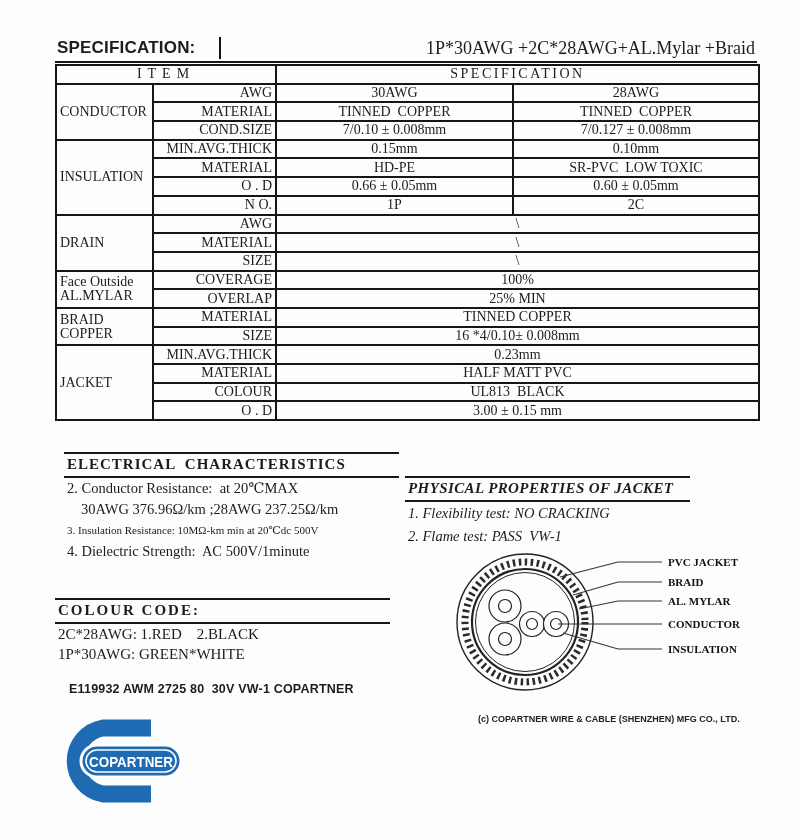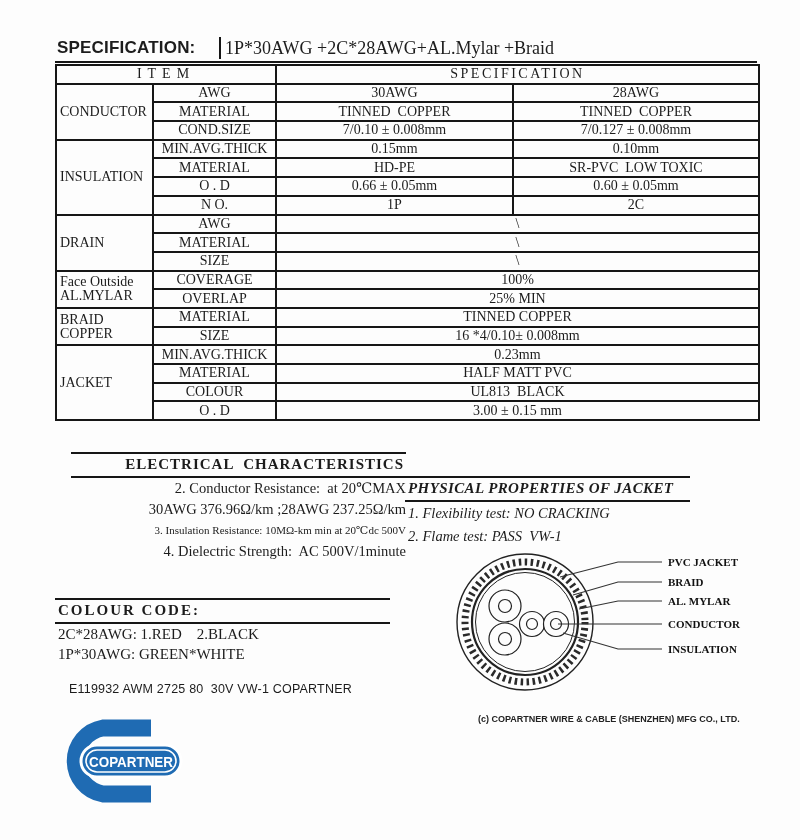--- a/index.html
+++ b/index.html
@@ -5,54 +5,54 @@
   html,body{margin:0;padding:0;background:#ffffff;}
   #page{position:relative;width:800px;height:840px;background:#fdfdfd;overflow:hidden;
         font-family:"Liberation Serif","DejaVu Serif",serif;color:#1c1c1c;}
 
   
   #header{position:absolute;left:55px;top:36px;width:702px;height:25px;
           border-bottom:2px solid #161616;}
   #spec-label{position:absolute;left:2px;top:2px;font-family:"Liberation Sans",sans-serif;
           font-weight:bold;font-size:17px;letter-spacing:.2px;}
   #header-divider{position:absolute;left:164px;top:1px;width:2px;height:22px;background:#161616;}
-  #header-title{position:absolute;left:170px;top:2px;width:530px;text-align:left;
+  #header-title{position:absolute;left:170px;top:2px;width:530px;text-align:right;
           font-size:18px;}
 
   
   table.spec{position:absolute;left:55px;top:64px;width:703px;border-collapse:collapse;
           table-layout:fixed;}
   table.spec td,table.spec th{border:2px solid #161616;height:16.7px;padding:0 3px;
           font-size:14px;line-height:1;overflow:hidden;white-space:pre;font-weight:normal;}
   th.item-h{font-weight:bold;font-size:15px;letter-spacing:6px;text-align:center;}
   th.specif-h{font-weight:bold;font-size:15px;letter-spacing:2.5px;text-align:center;}
   td.g{text-align:left;padding-left:4px;}
-  td.a{text-align:center;padding-left:4px;}
+  td.a{text-align:right;padding-left:4px;}
   td.v{text-align:center;border-radius:8px;}
 
   
   .secbox{position:absolute;border-top:2.5px solid #161616;}
   .sectitle{border-bottom:2px solid #161616;font-weight:bold;font-size:15px;
           padding:2px 2px 3px 3px;letter-spacing:1px;white-space:pre;}
   .secitem{font-size:14.5px;line-height:21px;padding-left:3px;white-space:pre;}
   .secitem.small{font-size:11px;}
   .secitem.indent{padding-left:17px;}
-  #electrical{left:71px;top:452px;width:335px;text-align:right;}
+  #electrical{left:64px;top:452px;width:335px;}
   #electrical .secitem:first-of-type{margin-top:6px;}
   #physical{left:405px;top:476px;width:285px;font-style:italic;}
   #physical .secitem{line-height:23px;}
   #physical .secitem:first-of-type{margin-top:6px;}
   #physical .sectitle{letter-spacing:.4px;}
   #colourcode{left:55px;top:598px;width:335px;}
   #colourcode .sectitle{letter-spacing:2px;}
   #colourcode .secitem{font-size:15px;line-height:20px;}
   #colourcode .secitem:first-of-type{margin-top:5px;}
 
   #ul-line{position:absolute;left:57px;top:682px;font-family:"Liberation Sans",sans-serif;
-          font-weight:normal;font-size:12.5px;white-space:pre;letter-spacing:.2px;padding-left:12px;}
+          font-weight:bold;font-size:12.5px;white-space:pre;letter-spacing:.2px;padding-left:12px;}
   #copyright{position:absolute;left:478px;top:714px;font-family:"Liberation Sans",sans-serif;
           font-weight:bold;font-size:9px;color:#222;white-space:pre;}
 
   #diagram{position:absolute;left:440px;top:545px;}
   #diagram text{font-family:"Liberation Serif","DejaVu Serif",serif;font-weight:bold;
           font-size:11px;fill:#111;}
   #logo{position:absolute;left:53px;top:714px;}
 </style>
 </head>
 <body>

